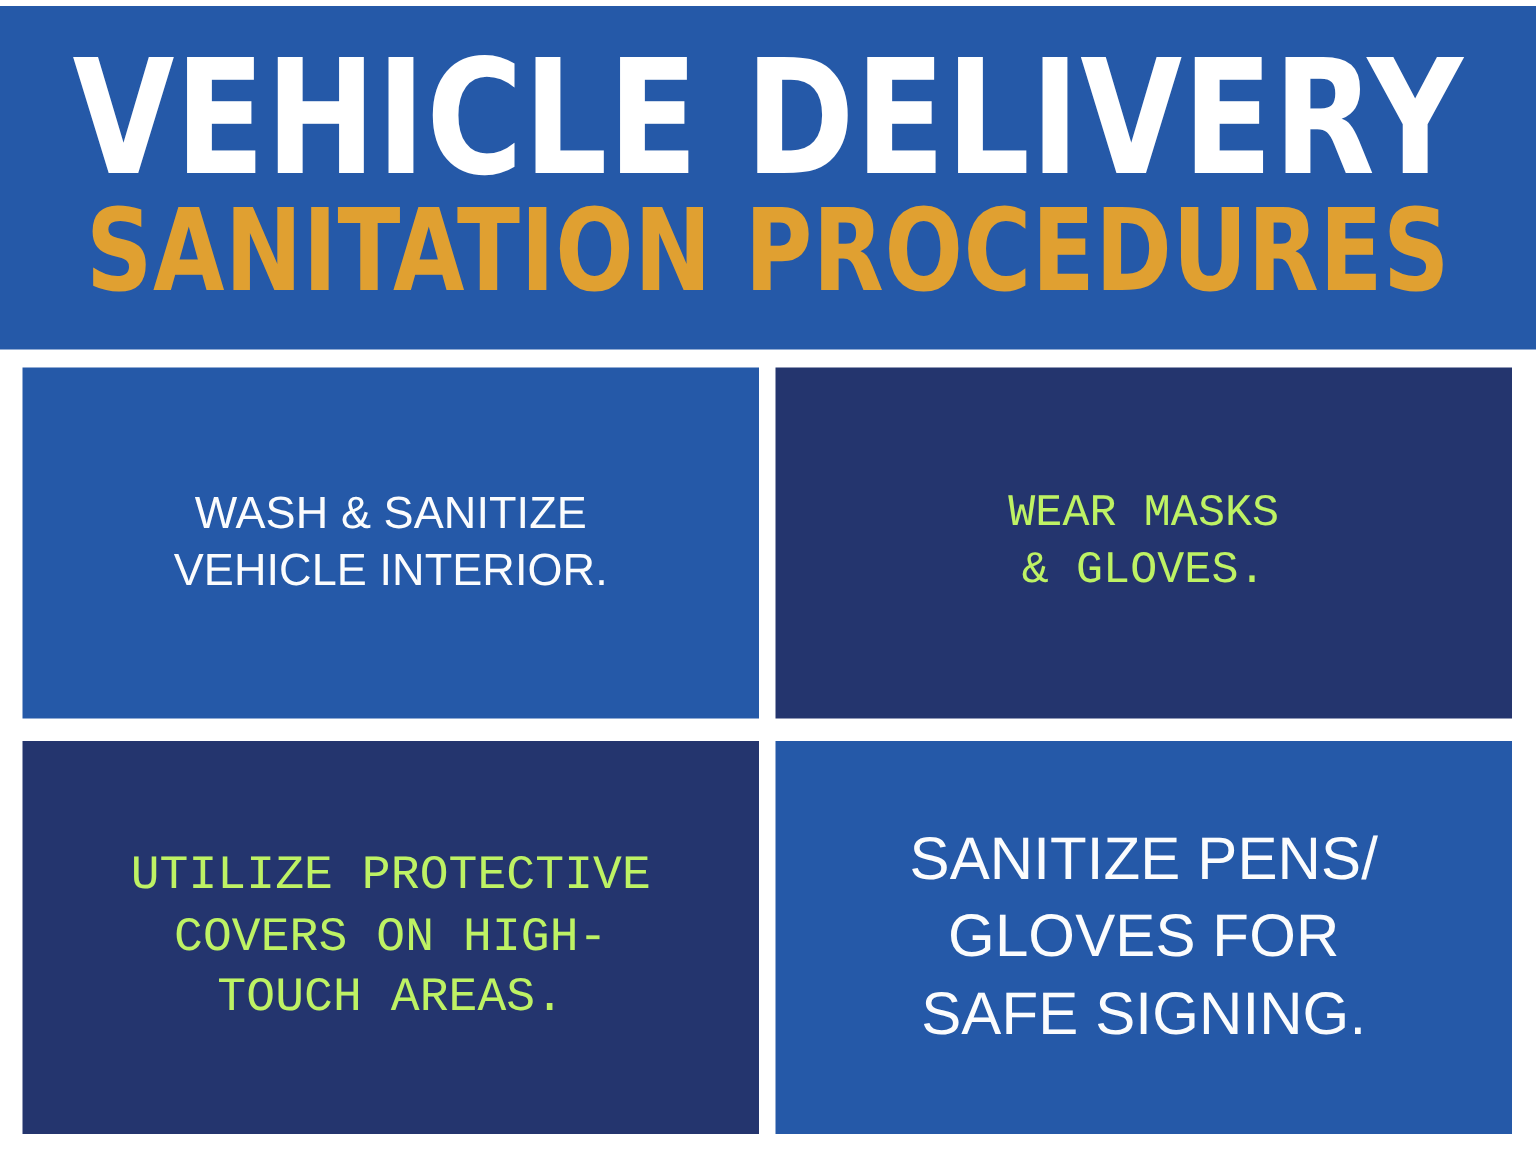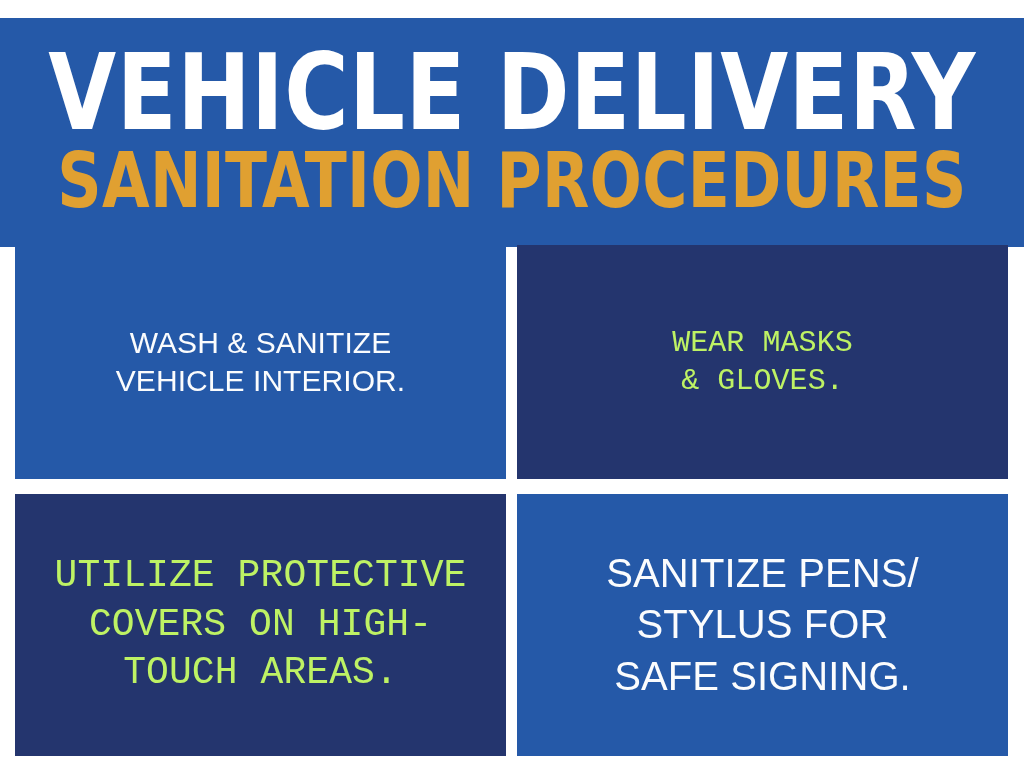--- a/index.html
+++ b/index.html
@@ -19,21 +19,21 @@
     position: relative;
     width: 1024px;
     height: 768px;
     background: #ffffff;
   }
 
   
   .banner {
     position: absolute;
     left: 0;
-    top: 18px;
+    top: 4px;
     width: 1024px;
     height: 229px;
     background: #2559a8;
     overflow: hidden;
   }
   .banner-line {
     position: absolute;
     left: 0;
     width: 1024px;
     text-align: center;
@@ -92,21 +92,21 @@
     font-family: "Liberation Sans", sans-serif;
     font-weight: 400;
     font-size: 30px;
     line-height: 1.28;
     letter-spacing: 0.002em;
     white-space: pre-line;
   }
   .text-white { color: #fbfcfd; }
   .text-gold  { color: #bef264; font-family: Liberation Mono, monospace; }
 
-  .card-3 .card-text { font-size: 38px; }
+  .card-3 .card-text { font-size: 32px; }
   .card-4 .card-text { font-size: 40px; }
 </style>
 </head>
 <body>
 
 <div class="poster">
 
   <div class="banner">
     <div class="banner-line banner-line-1">VEHICLE DELIVERY</div>
     <div class="banner-line banner-line-2">SANITATION PROCEDURES</div>
@@ -125,19 +125,19 @@
     </div>
 
     <div class="card card-navy card-3">
       <div class="card-text text-gold">UTILIZE PROTECTIVE
 COVERS ON HIGH-
 TOUCH AREAS.</div>
     </div>
 
     <div class="card card-blue card-4">
       <div class="card-text text-white">SANITIZE PENS/
-STYLUS FOR
+GLOVES FOR
 SAFE SIGNING.</div>
     </div>
 
   </div>
 
 </div>
 
 </body></html>

